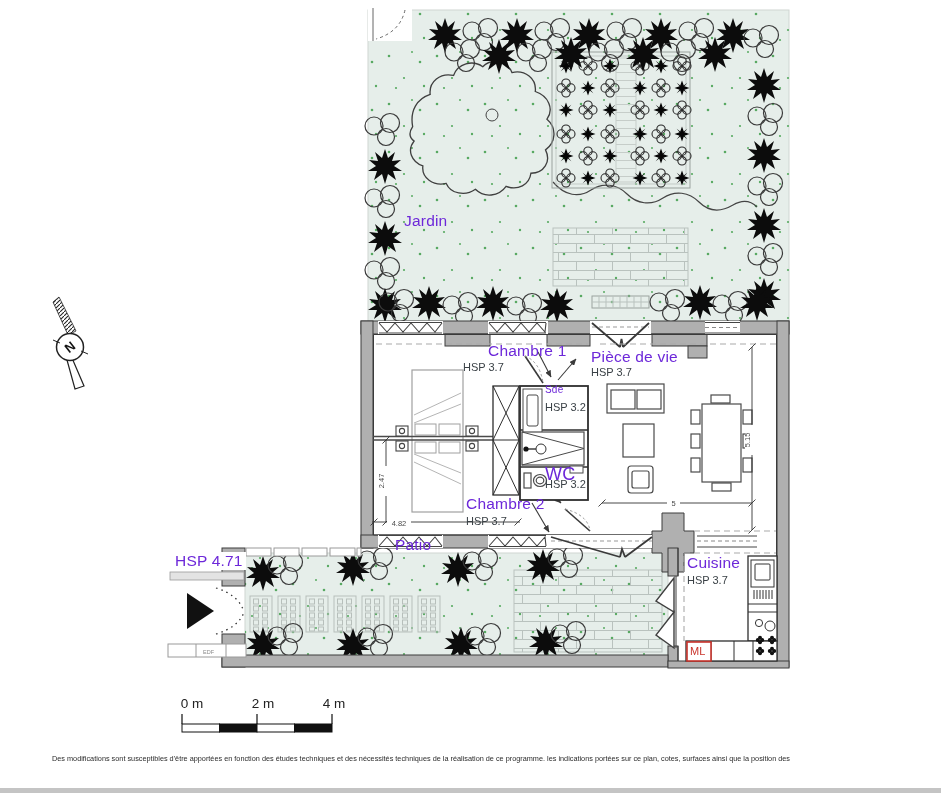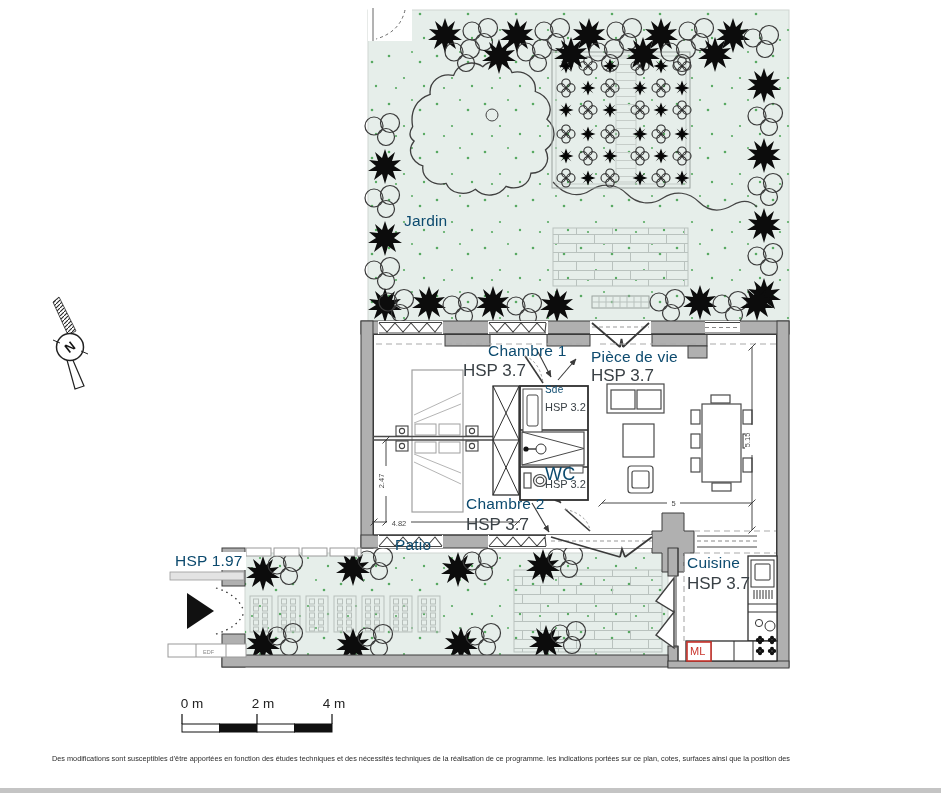--- a/index.html
+++ b/index.html
@@ -1,20 +1,20 @@
 <!DOCTYPE html>
 <html><head>
 <meta charset="utf-8">
 <style>
   html,body{margin:0;padding:0;background:#fff;}
   body{font-family:"Liberation Sans",sans-serif;}
   .page{position:relative;width:941px;height:800px;background:#fff;overflow:hidden;}
   .plan-svg{position:absolute;left:0;top:0;}
-  .lbl{position:absolute;color:#0c4a6e;font-size:15.5px;letter-spacing:.2px;white-space:nowrap;}
-  .hsp{position:absolute;color:#3a4146;font-size:17px;white-space:nowrap;}
+  .lbl{position:absolute;color:#6d28d9;font-size:15.5px;letter-spacing:.2px;white-space:nowrap;}
+  .hsp{position:absolute;color:#3a4146;font-size:11px;white-space:nowrap;}
   .lbl-box{background:#fff;padding:0 3px;}
   .disclaimer{position:absolute;left:44px;top:752px;width:893px;font-size:7.3px;line-height:13px;color:#2b2b2b;margin-left:8px;}
   .bottom-bar{position:absolute;left:0;top:788px;width:941px;height:5px;background:#c4c4c4;}
 </style>
 </head>
 <body>
 
 <div class="page">
 
 <svg class="plan-svg" width="941" height="800" viewBox="0 0 941 800">
@@ -442,21 +442,21 @@
 <div class="hsp" style="left:545px;top:478px;font-size:11px">HSP 3.2</div>
 
 <div class="lbl" style="left:466px;top:495px">Chambre 2</div>
 <div class="hsp" style="left:466px;top:515px">HSP 3.7</div>
 
 <div class="lbl" style="left:395px;top:536px">Patio</div>
 
 <div class="lbl" style="left:687px;top:554px">Cuisine</div>
 <div class="hsp" style="left:687px;top:574px">HSP 3.7</div>
 
-<div class="lbl lbl-box" style="left:172px;top:552px">HSP 1.97</div>
+<div class="lbl lbl-box" style="left:172px;top:552px">HSP 4.71</div>
 
 <div class="disclaimer">
   <div>Des modifications sont susceptibles d'être apportées en fonction des études techniques et des nécessités techniques de la réalisation de ce programme. les indications portées sur ce plan, cotes, surfaces ainsi que la position des</div>
 </div>
 
 <div class="bottom-bar"></div>
 
 </div>
 
 </body></html>

